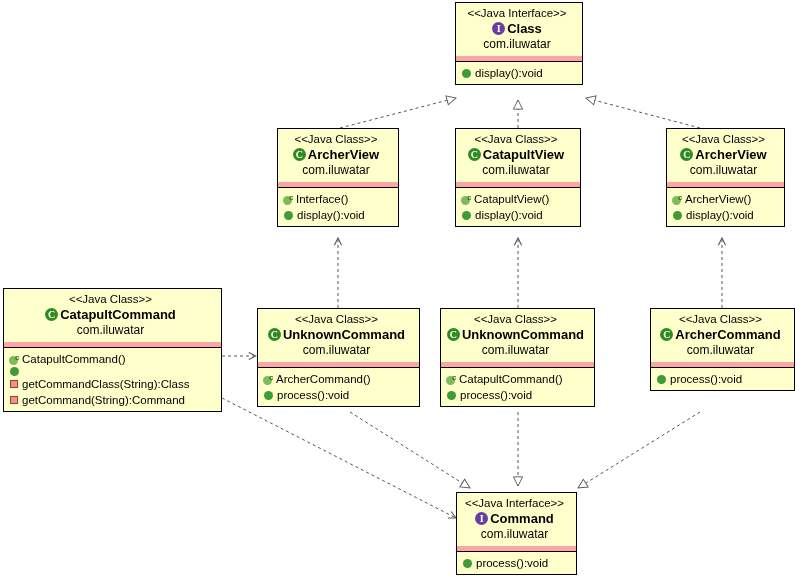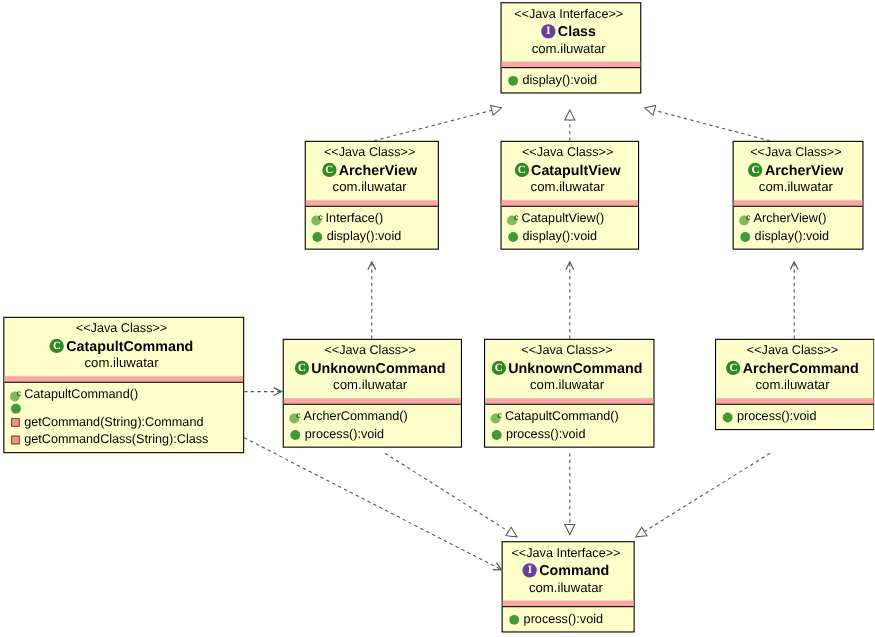--- a/index.html
+++ b/index.html
@@ -263,25 +263,25 @@
     <div class="uml-members">
       <div class="uml-member">
         <span class="icon ic-ctor"></span>
         <span>CatapultCommand()</span>
       </div>
       <div class="uml-member">
         <span class="icon ic-method"></span>
       </div>
       <div class="uml-member">
         <span class="icon ic-private"></span>
+        <span>getCommandClass(String):Class</span>
+      </div>
+      <div class="uml-member">
+        <span class="icon ic-private"></span>
         <span>getCommand(String):Command</span>
-      </div>
-      <div class="uml-member">
-        <span class="icon ic-private"></span>
-        <span>getCommandClass(String):Class</span>
       </div>
     </div>
   </div>
 
   <div class="uml-box" style="left:257px; top:308px; width:163px;">
     <div class="uml-header">
       <div class="uml-stereotype">&lt;&lt;Java Class&gt;&gt;</div>
       <div class="uml-title">
         <span class="icon ic-class">C</span>
         <span>UnknownCommand</span>

